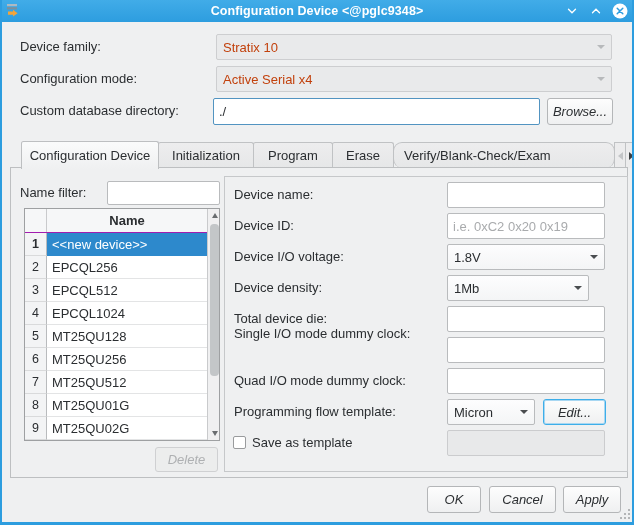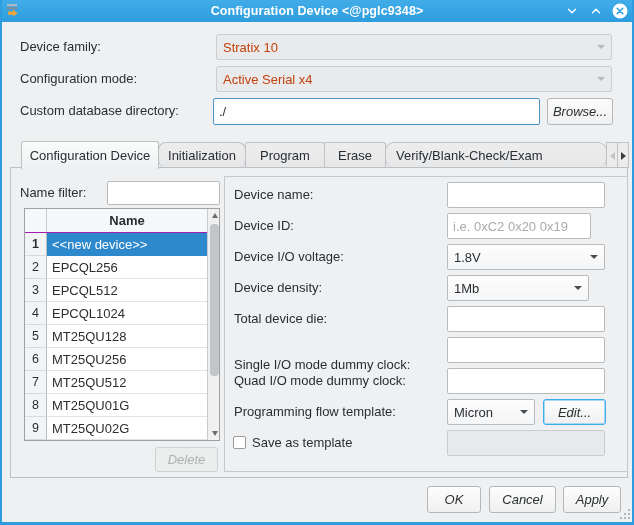--- a/index.html
+++ b/index.html
@@ -156,21 +156,21 @@
     <span class="cval">Active Serial x4</span>
     <span class="arr"></span>
   </div>
 
   <div class="lbl" style="left:18px; top:98px;">Custom database directory:</div>
   <input class="txt focused" style="left: 211px; top: 98px; width: 327px; height: 27px;" autofocus="" value="./">
   <button class="btn" style="left:545px; top:98px; width:66px;">Browse...</button>
 
   <div class="tabbar">
     <div class="tab active first" style="width:138px;">Configuration Device</div>
-    <div class="tab" style="width:88px;border-radius:8px;">Initialization</div>
+    <div class="tab" style="width:96px;">Initialization</div>
     <div class="tab" style="width:80px;">Program</div>
     <div class="tab" style="width:62px;">Erase</div>
     <div class="tab clip" style="width:222px;">Verify/Blank-Check/Exam</div>
     <div class="tabarrow">
         <span class="tri-l"></span>
       </div>
     <div class="tabarrow">
         <span class="tri-r"></span>
       </div>
   </div>
@@ -235,38 +235,38 @@
   </div>
 
   <button class="btn disabled" style="left:153px; top:447px; width:63px; height:25px;">Delete</button>
 
   <div class="rframe"></div>
 
   <div class="lbl" style="left:232px; top:182px;">Device name:</div>
   <input class="txt" style="left: 445px; top: 182px; width: 158px;">
 
   <div class="lbl" style="left:232px; top:213px;">Device ID:</div>
-  <input class="txt" style="left: 445px; top: 213px; width: 144px;" placeholder="i.e. 0xC2 0x20 0x19">
+  <input class="txt" style="left: 445px; top: 213px; width: 158px;" placeholder="i.e. 0xC2 0x20 0x19">
 
   <div class="lbl" style="left:232px; top:244px;">Device I/O voltage:</div>
   <div class="combo" style="left:445px; top:244px; width:158px;">
     <span class="cval">1.8V</span>
     <span class="arr"></span>
   </div>
 
   <div class="lbl" style="left:232px; top:275px;">Device density:</div>
   <div class="combo" style="left:445px; top:275px; width:142px;">
     <span class="cval">1Mb</span>
     <span class="arr"></span>
   </div>
 
   <div class="lbl" style="left:232px; top:306px;">Total device die:</div>
   <input class="txt" style="left: 445px; top: 306px; width: 158px;">
 
-  <div class="lbl" style="left:232px; top:352px;">Single I/O mode dummy clock:</div>
+  <div class="lbl" style="left:232px; top:321px;">Single I/O mode dummy clock:</div>
   <input class="txt" style="left: 445px; top: 337px; width: 158px;">
 
   <div class="lbl" style="left:232px; top:368px;">Quad I/O mode dummy clock:</div>
   <input class="txt" style="left: 445px; top: 368px; width: 158px;">
 
   <div class="lbl" style="left:232px; top:399px;">Programming flow template:</div>
   <div class="combo" style="left:445px; top:399px; width:88px;">
     <span class="cval">Micron</span>
     <span class="arr"></span>
   </div>

